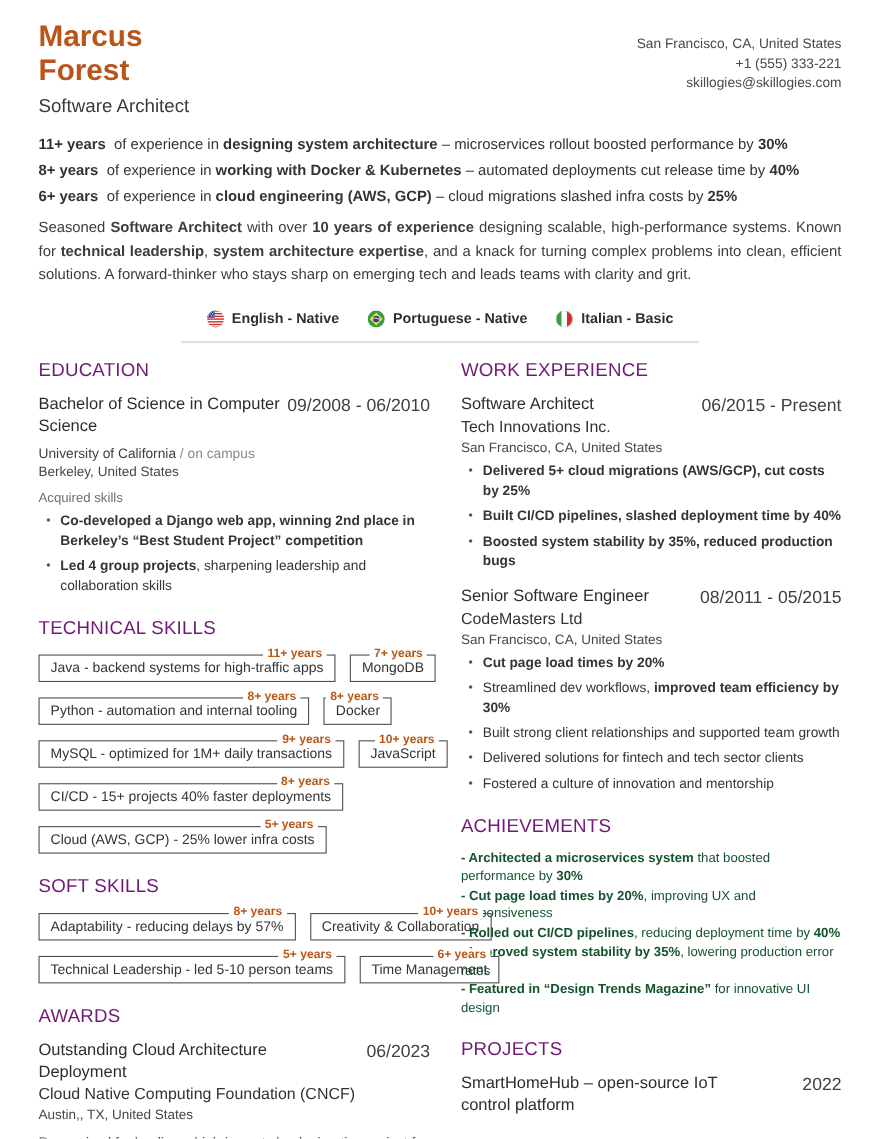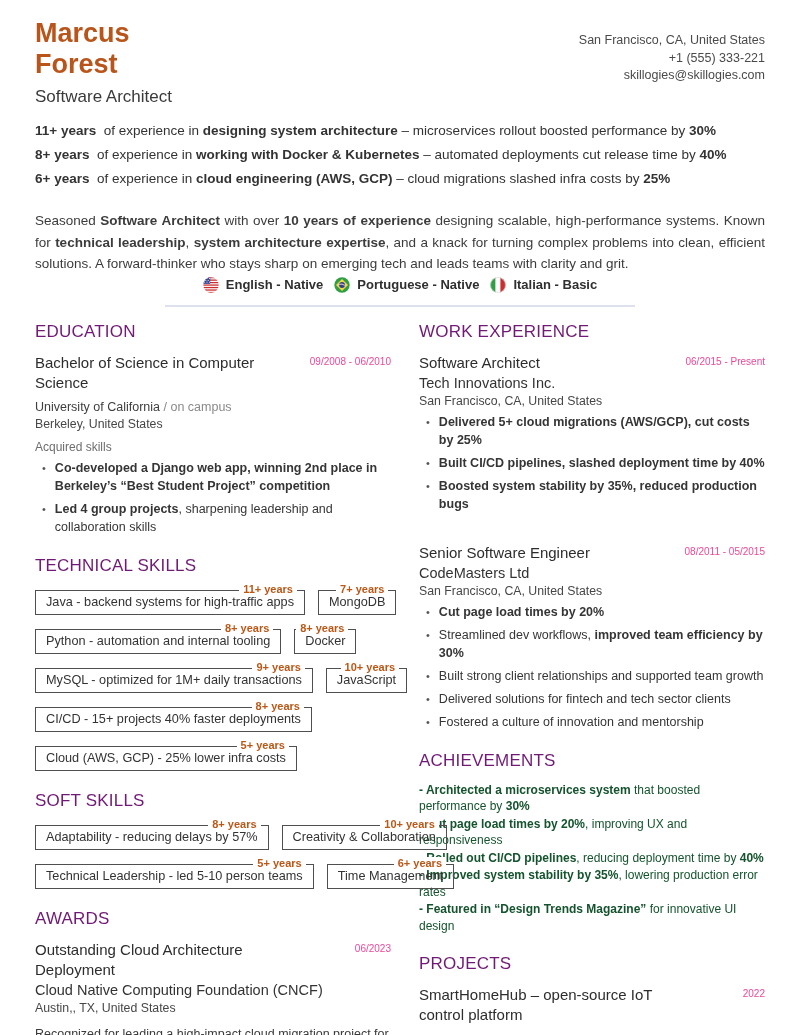--- a/index.html
+++ b/index.html
@@ -17,40 +17,40 @@
   .top { display:flex; justify-content:space-between; }
   .name { font-size:27px; line-height:31px; font-weight:700; color:#b9541a; }
   .job-title { font-size:17px; color:#3a3a3a; margin-top:7px; }
   .contact { text-align:right; padding-top:14px; font-size:12.5px; line-height:17.5px; color:#4a4a4a; }
 
   
   .highlights { margin-top:16px; }
   .hl-line { font-size:13.5px; line-height:15px; margin-bottom:9px; color:#333; }
 
   
-  .summary { margin-top:24px; font-size:13.5px; line-height:21.5px; text-align:justify; color:#3c3c3c; }
-
-  
-  .langs { margin-top:2px; display:flex; justify-content:center; gap:11px; align-items:flex-end; }
+  .summary { margin-top:10px; font-size:13.5px; line-height:21.5px; text-align:justify; color:#3c3c3c; }
+
+  
+  .langs { margin-top:21px; display:flex; justify-content:center; gap:26px; align-items:flex-end; }
   .lang { display:flex; align-items:center; gap:7px; font-size:13px; font-weight:600; color:#2f2f2f; }
   .flag svg { display:block; }
   .langs-divider { width:470px; height:2px; background:#dde1ee; margin:12px auto 0 auto; }
 
   
   .cols { display:flex; gap:28px; margin-top:15px; }
   .col-left  { width:356px; flex:0 0 356px; }
   .col-right { flex:1; min-width:0; }
 
   .sec-title { font-size:17px; font-weight:400; color:#701a75; letter-spacing:.2px; margin-bottom:11px; }
   .sec { margin-bottom:20px; }
 
   .item-head { display:flex; justify-content:space-between; align-items:flex-start; }
   .item-title { font-size:15px; line-height:20px; font-weight:400; color:#2d2d2d; width:72%; }
   .item-title.wide { width:78%; }
-  .item-date { font-size:10px; color:#ec4899; padding-top:3px; white-space:nowrap; }
+  .item-date { font-size:16px; color:#404040; padding-top:3px; white-space:nowrap; }
   .item-sub { font-size:14.5px; color:#333; margin-top:2px; }
   .item-org { font-size:12.5px; color:#3e3e3e; margin-top:7px; }
   .item-loc { font-size:12.3px; color:#474747; margin-top:3px; }
   .mini-label { font-size:12px; color:#6d6d6d; margin-top:9px; }
 
   
   .blist { margin-top:5px; }
   .blist .bullet-item { display:flex; font-size:12.5px; line-height:18px; margin:5px 0; color:#353535; }
   .blist .bullet-item::before { content:"\2022"; color:#555; flex:0 0 auto; margin:0 9px 0 7px; font-size:11px; line-height:18px; }
 
@@ -262,21 +262,21 @@
               </div>
               <div class="bullet-item">
                 <span><span class="b">Built CI/CD pipelines, slashed deployment time by 40%</span></span>
               </div>
               <div class="bullet-item">
                 <span><span class="b">Boosted system stability by 35%, reduced production bugs</span></span>
               </div>
             </div>
         </div>
 
-        <div style="margin-top:30px;">
+        <div style="margin-top:13px;">
           <div class="item-head">
             <div class="item-title">Senior Software Engineer</div>
             <div class="item-date">08/2011 - 05/2015</div>
           </div>
           <div class="item-sub">CodeMasters Ltd</div>
           <div class="item-loc">San Francisco, CA, United States</div>
           <div class="blist">
               <div class="bullet-item">
                 <span><span class="b">Cut page load times by 20%</span></span>
               </div>

